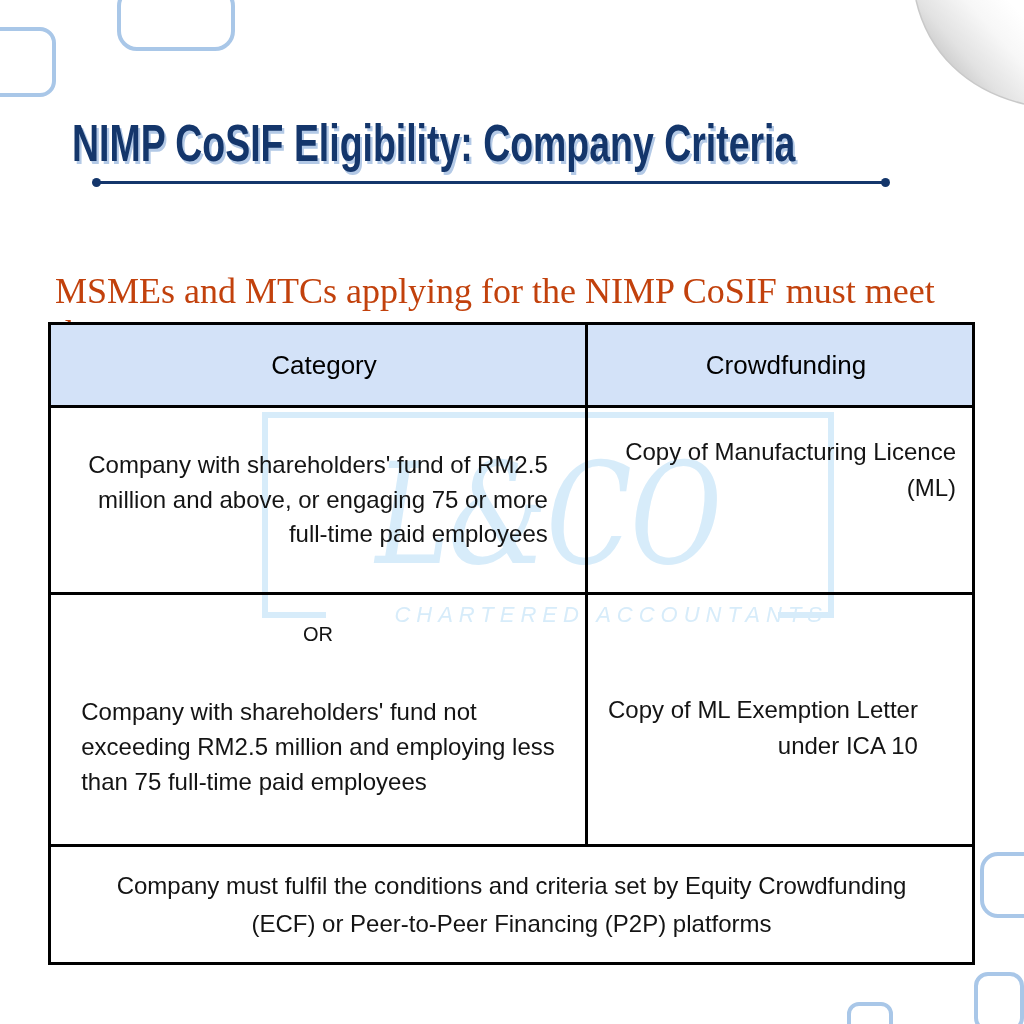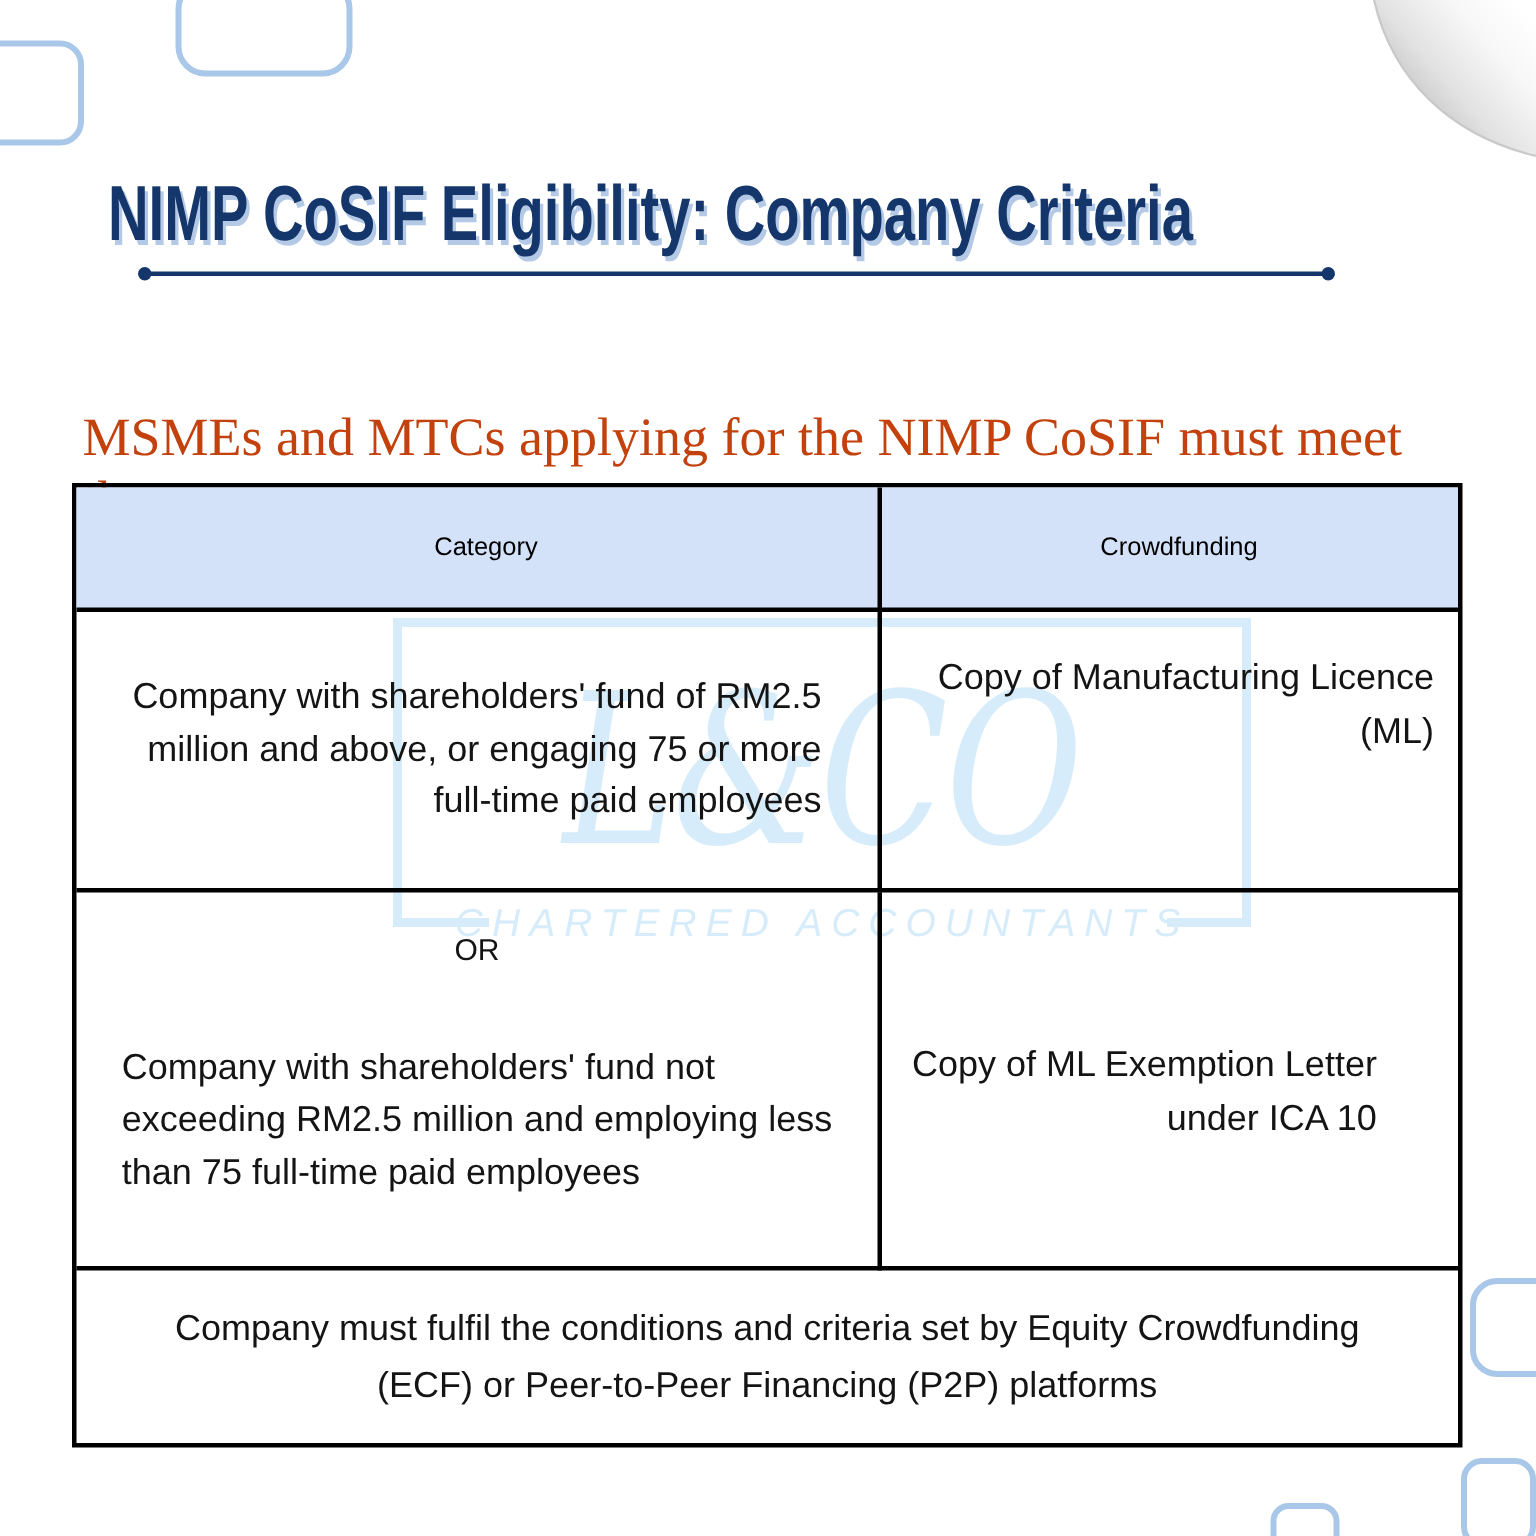--- a/index.html
+++ b/index.html
@@ -49,38 +49,38 @@
   #wm-logo{
     position:absolute;inset:0;display:flex;align-items:center;justify-content:center;
     font-family:"DejaVu Serif", serif;font-size:140px;line-height:.8;
     color:#d7ecfa;transform:scaleX(.8);transform-origin:center;
     letter-spacing:-2px;user-select:none;
   }
   .wm-dash{position:absolute;height:6px;background:#d7ecfa;bottom:-6px;}
   #wm-dash-left{left:-6px;width:64px;}
   #wm-dash-right{right:-6px;width:56px;}
   #wm-tagline{
-    position:absolute;left:0;right:0;bottom:-14px;text-align:center;
-    font-size:26px;letter-spacing:6px;line-height:22px;color:#d7ecfa;
+    position:absolute;left:0;right:0;bottom:-14px;text-align:right;
+    font-size:22px;letter-spacing:6px;line-height:22px;color:#d7ecfa;
     white-space:nowrap;user-select:none;
   }
   
   #eligibility-table{
     position:absolute;left:48px;top:322px;width:927px;height:643px;
     border:3px solid #000;box-sizing:border-box;
     display:grid;grid-template-columns:537px 384px;grid-template-rows:83px 187px 252px 115px;
     z-index:2;background:transparent;
   }
   .cell{border-right:3px solid #000;border-bottom:3px solid #000;box-sizing:border-box;
     font-size:24px;color:#141414;}
   .cell.last-col{border-right:none;}
   .cell.last-row{border-bottom:none;}
   .th{
     background:#d3e2f8;display:flex;align-items:center;justify-content:center;
-    font-size:17px;color:#000;padding-left:12px;
+    font-size:26px;color:#000;padding-left:12px;
   }
   .cat-cell{
     display:flex;align-items:center;justify-content:center;text-align:right;
     white-space:pre-line;line-height:1.45;padding:0 8px;
   }
   .req-cell{
     white-space:pre-line;line-height:1.5;text-align:right;
     padding:26px 16px 0 20px;
   }
   .req-cell.v-center{display:flex;align-items:center;padding-top:16px;}

